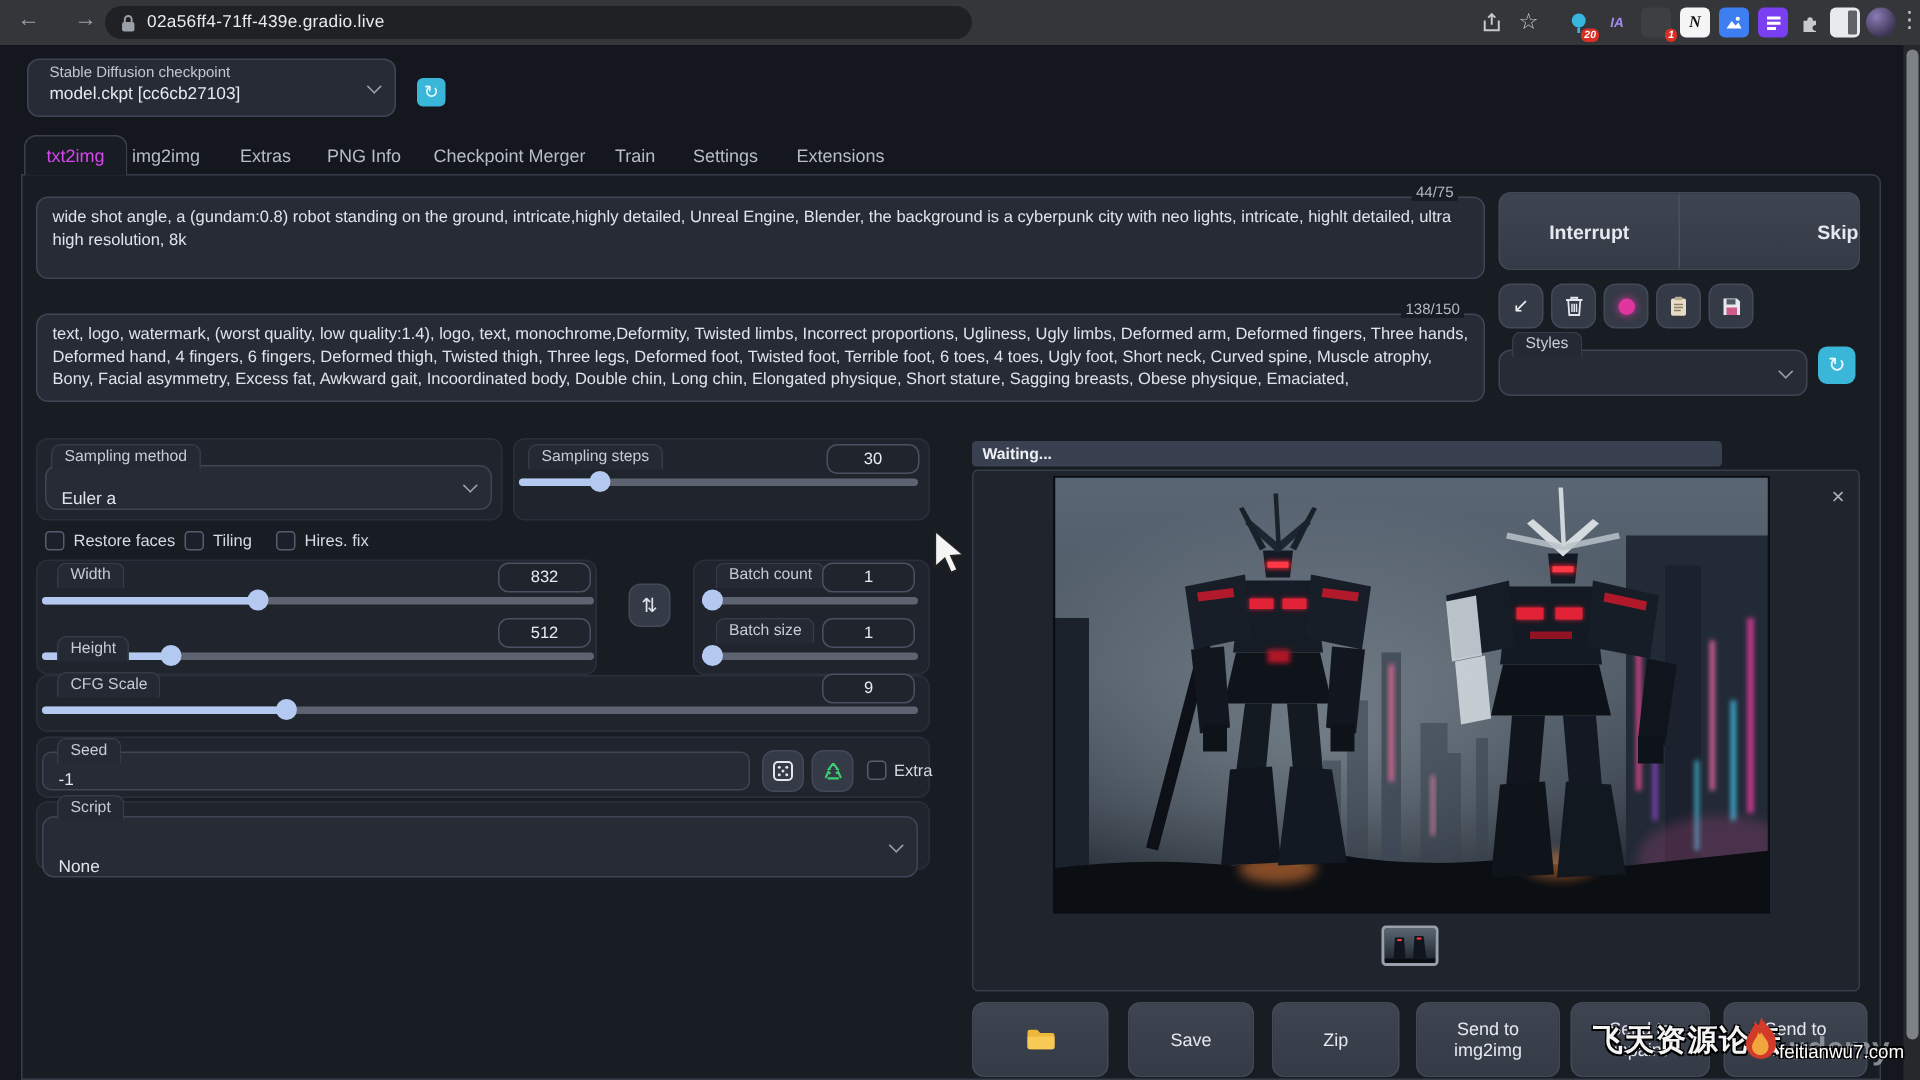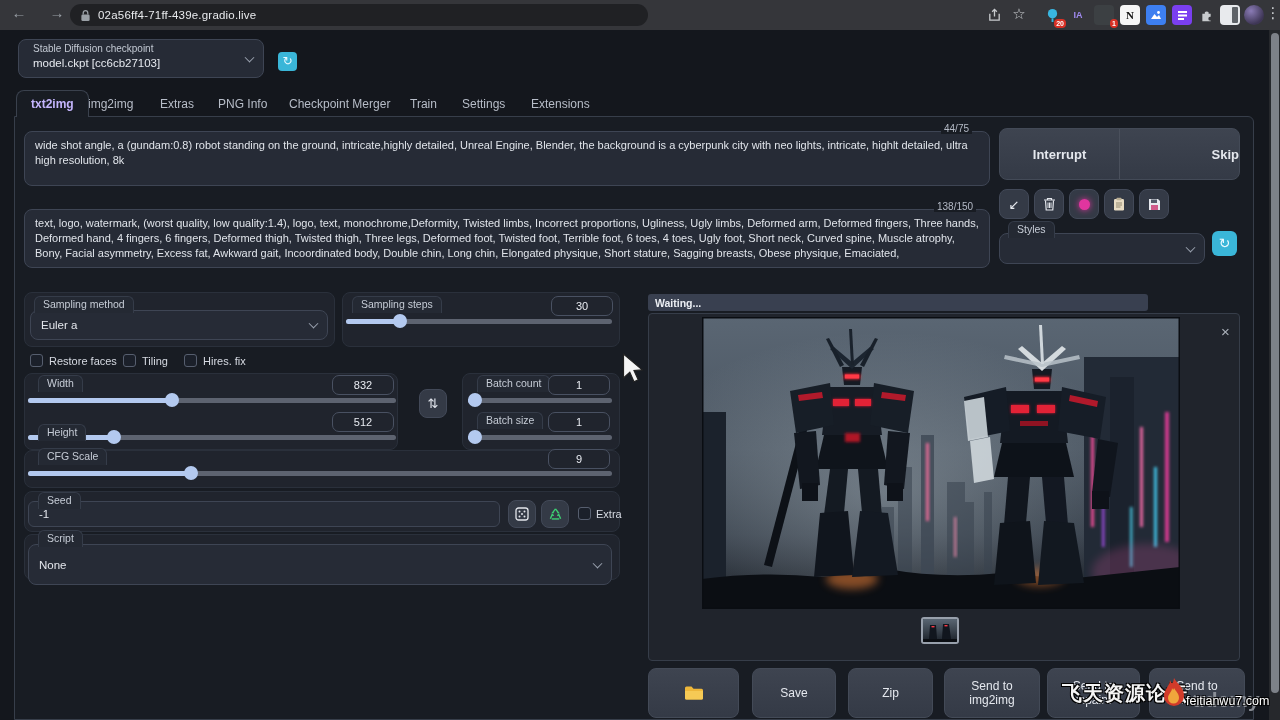--- a/index.html
+++ b/index.html
@@ -7,49 +7,49 @@
     font-family:"Liberation Sans","DejaVu Sans",sans-serif; }
   #screen { position:relative; width:1280px; height:720px; background:#14171d; }
 
   
   .browser { position:absolute; left:0; top:0; width:1280px; height:30px; background:#35363a; }
   .nav-glyph { position:absolute; top:4px; font-size:15px; color:#9aa0a6; width:22px; text-align:center; cursor:default; }
   .url-pill { position:absolute; left:70px; top:4px; width:578px; height:22px; background:#202124;
     border-radius:11px; display:flex; align-items:center; padding-left:10px; gap:7px; }
   .url-text { color:#e8eaed; font-size:11.5px; letter-spacing:.2px; }
   .tb-ico { position:absolute; top:5px; width:20px; height:20px; display:flex; align-items:center; justify-content:center; }
-  .ext { position:absolute; top:5px; width:20px; height:20px; border-radius:4px; display:flex; align-items:center; justify-content:center; font-size:9px; font-weight:bold; }
+  .ext { position:absolute; top:5px; width:20px; height:20px; border-radius:4px; display:flex; align-items:center; justify-content:center; font-size:9px; font-weight:bold;font-style:italic; }
   .badge { position:absolute; right:-4px; bottom:-3px; background:#d93025; color:#fff; font-size:7px; font-weight:bold;
     border-radius:4px; padding:0 2px; line-height:9px; }
 
   
   .chip { position:absolute; font-size:10.5px; color:#c6ccd6; background:#242933; border:1px solid #353c49; border-bottom:none;
     border-radius:6px 6px 0 0; padding:1px 8px 2px; z-index:3; line-height:13px; }
   .panel { position:absolute; background:#20242d; border:1px solid #2a303b; border-radius:8px; }
   .select { position:absolute; background:#262b36; border:1px solid #3e4554; border-radius:8px;
-    color:#e3e6ec; font-size:11.5px; display:flex; align-items:center; padding:0 10px; z-index:2; }
+    color:#e3e6ec; font-size:11.5px; display:flex; align-items:flex-end; padding:0 10px; z-index:2; }
   .chev { position:absolute; right:10px; top:50%; width:7px; height:7px; border-right:1.6px solid #9aa2af;
     border-bottom:1.6px solid #9aa2af; transform:translateY(-70%) rotate(45deg); }
   .num { position:absolute; width:62px; height:20px; background:#20242d; border:1px solid #495162; border-radius:7px;
     color:#e8ebf1; font-size:11px; text-align:center; z-index:4; font-family:"Liberation Sans",sans-serif; }
   .slider { position:absolute; height:5px; background:#5d6370; border-radius:3px; }
   .slider .fill { position:absolute; left:0; top:0; height:5px; background:#b3c9ef; border-radius:3px; }
   .slider .knob { position:absolute; top:-5px; width:14px; height:14px; background:#b3c9ef; border-radius:50%; }
   .cb { position:absolute; width:13px; height:13px; background:#1b202a; border:1.5px solid #565e6e; border-radius:3px; }
   .cb-label { position:absolute; font-size:11px; color:#d6dae2; }
   .gbtn { position:absolute; background:linear-gradient(#3e4450,#343a46); border:1px solid #434a57; border-radius:8px;
     color:#e5e8ee; font-size:12px; display:flex; align-items:center; justify-content:center; text-align:center; cursor:pointer; }
   .ibtn { position:absolute; width:30px; height:30px; background:#343a46; border:1px solid #424958; border-radius:8px;
     display:flex; align-items:center; justify-content:center; cursor:pointer; }
   textarea.prompt { position:absolute; background:#262b36; border:1px solid #3e4554; border-radius:8px; resize:none;
     color:#e0e4ea; font-size:11px; line-height:15px; padding:6px 10px; font-family:"Liberation Sans",sans-serif; outline:none; }
   .counter { position:absolute; font-size:10px; color:#b4bac6; z-index:3; background:#181c23; padding:0 3px; }
   .tab { position:absolute; top:90px; height:27px; font-size:12px; color:#b7bdc8; display:flex; align-items:center; cursor:pointer; }
   .tab.active { background:#181c23; border:1px solid #3a414d; border-bottom:none; border-radius:8px 8px 0 0;
-    color:#c4b5fd; font-weight:bold; padding:0 14px; z-index:5; }
+    color:#d946ef; font-weight:normal; padding:0 14px; z-index:5; }
 </style>
 </head>
 <body>
 
 <div id="screen">
 
   <div class="browser">
     <span class="nav-glyph" style="left:8px">←</span>
     <span class="nav-glyph" style="left:46px">→</span>
     <span class="nav-glyph" style="left:86px; color:#c7cacd">↻</span>

